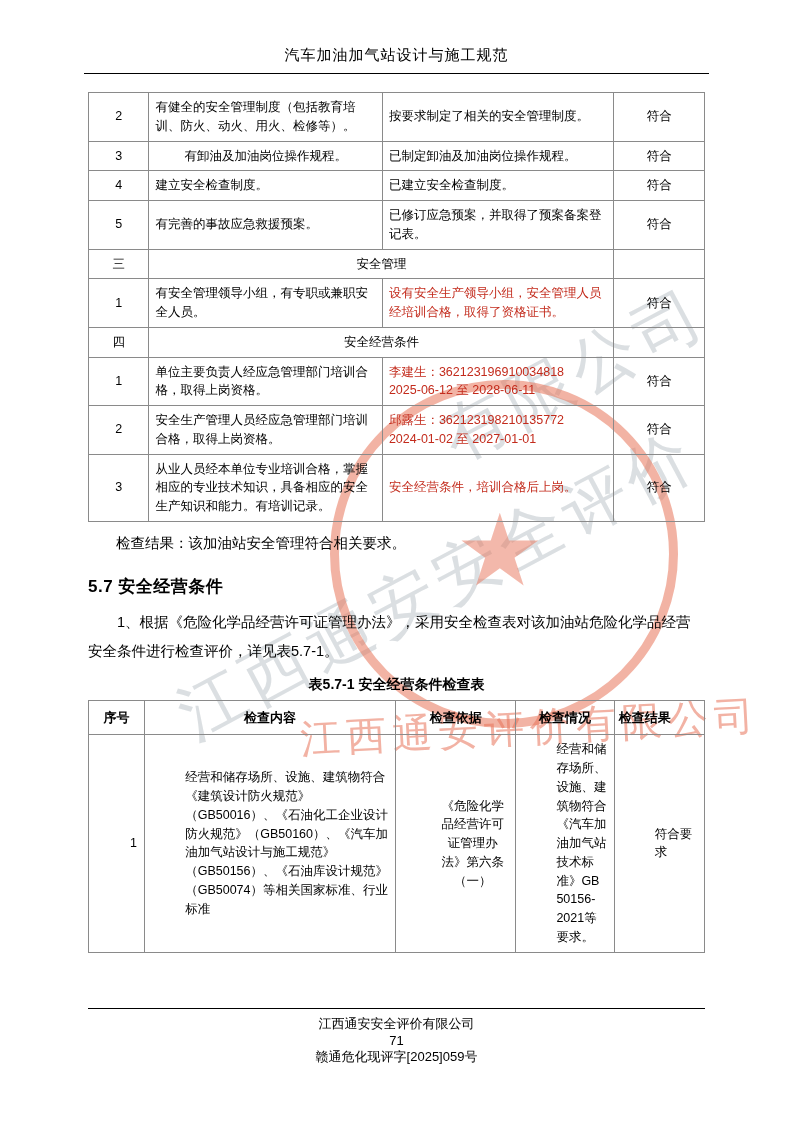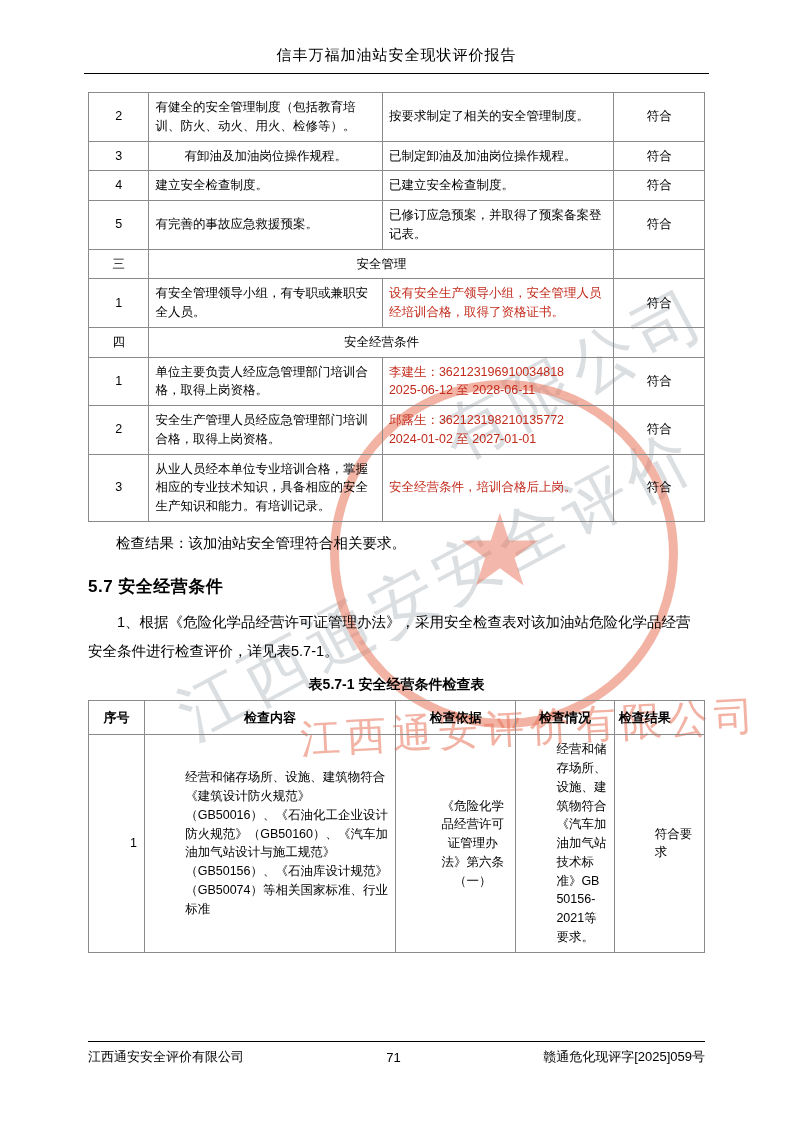--- a/index.html
+++ b/index.html
@@ -165,38 +165,39 @@
     left: 88px;
     right: 88px;
     bottom: 56px;
     border-top: 1px solid #000;
     padding-top: 6px;
     font-size: 13px;
     display: flex;
     justify-content: space-between;
     align-items: center;
     z-index: 10;
+    flex-direction: column;
   }
   .doc-footer .f-center { font-size: 13px; }
 </style>
 </head>
 <body>
 
 <div class="page">
 
   <div class="watermark">
     <div class="wm-gray g1">有限公司</div>
     <div class="wm-gray g2">江西通安安全评价</div>
     <div class="wm-stamp"></div>
     <div class="wm-star">★</div>
     <div class="wm-text-big">江西通安评价有限公司</div>
   </div>
 
   <div class="doc-header">
-    <div>信丰万福加油站安全现状评价报告</div>
+    <div>汽车加油加气站设计与施工规范</div>
     <div class="header-rule"></div>
   </div>
 
   <table class="t1">
     <colgroup>
       <col class="c-idx">
         <col class="c-content">
         <col class="c-situation">
         <col class="c-result">
     </colgroup>

